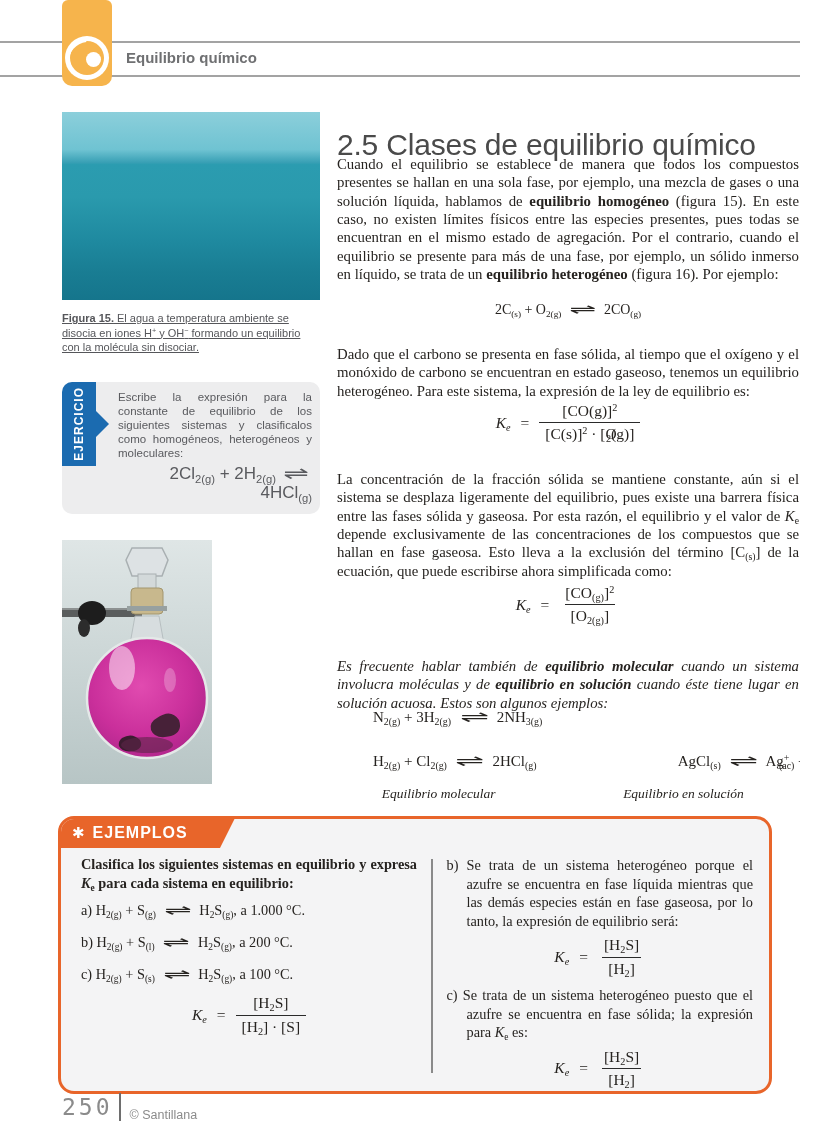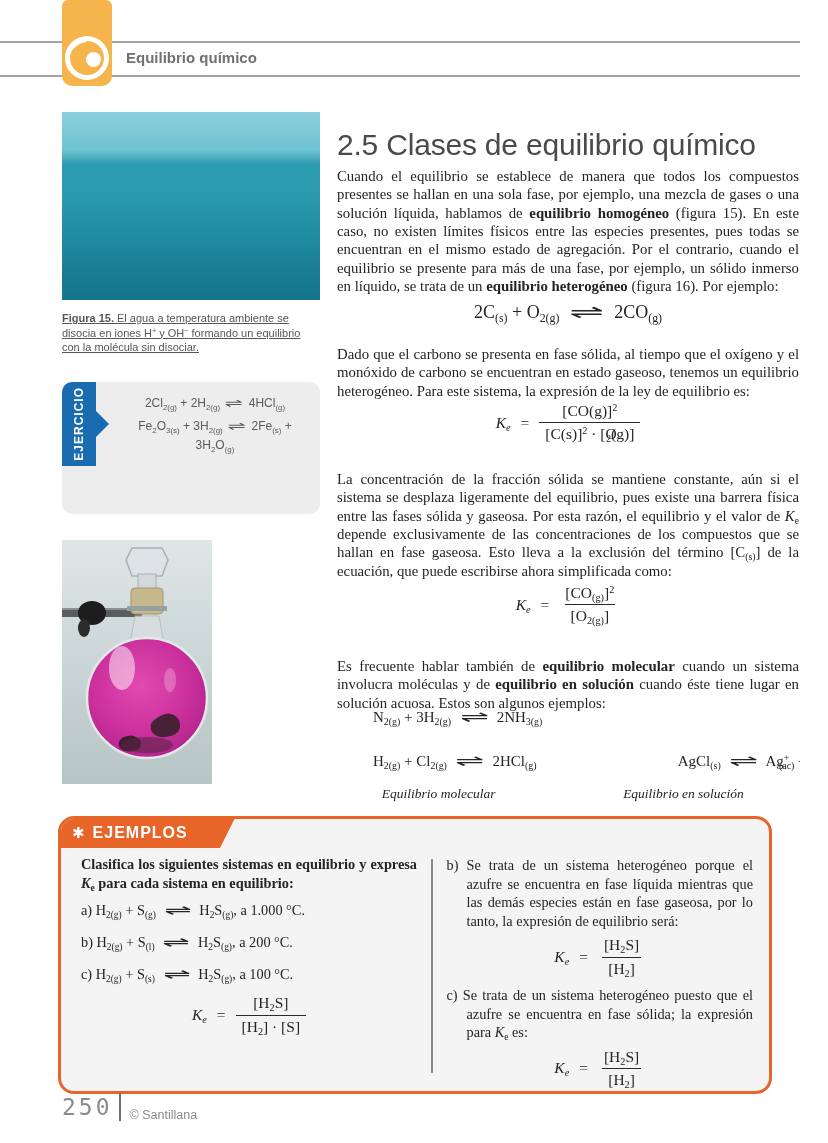--- a/index.html
+++ b/index.html
@@ -35,32 +35,32 @@
   .ejercicio-banner{position:absolute;left:0;top:0;width:34px;height:84px;
     background:var(--ejercicio-blue,#1b6bb0);border-radius:10px 0 0 0;
     display:flex;align-items:center;justify-content:center;}
   .ejercicio-banner::after{content:"";position:absolute;right:-13px;top:50%;margin-top:-13px;
     border-top:13px solid transparent;border-bottom:13px solid transparent;
     border-left:13px solid var(--ejercicio-blue,#1b6bb0);}
   .ejercicio-banner span{writing-mode:vertical-rl;transform:rotate(180deg);color:#fff;
     font:bold 12px "Liberation Sans",sans-serif;letter-spacing:1px;}
   .ejercicio-content{position:absolute;left:56px;top:8px;right:8px;
     font:11.5px/14px "Liberation Sans",sans-serif;color:#595a5e;text-align:justify;}
-  .ejercicio-eq{margin-top:4px;font-size:12px;line-height:19px;text-align:center;}
+  .ejercicio-eq{margin-top:4px;font-size:17px;line-height:19px;text-align:right;}
   .ejercicio-box .harpoon{transform:scaleX(1.8);margin:0 .5em;}
   .fig16-photo{position:absolute;left:62px;top:540px;width:150px;height:244px;}
   .fig16-caption{position:absolute;left:220px;top:652px;width:104px;line-height:15px;}
   .fig16-caption .harpoon{transform:scaleX(1.5);margin:0 .4em;}
   
   .right-col{position:absolute;left:337px;top:0;width:462px;height:1143px;}
   .article-title{position:absolute;top:108px;left:0;font:400 30px "Liberation Sans",sans-serif;
     color:var(--title-gray,#4a4a4a);letter-spacing:-0.2px;white-space:nowrap;}
   .para{position:absolute;left:0;width:462px;font-size:14.8px;line-height:18.4px;text-align:justify;}
-  .p1{top:152px;} .p2{top:330px;} .p3{top:455px;} .p4{top:642px;}
-  .eq-center{position:absolute;left:0;width:462px;text-align:center;font-size:18px;}
+  .p1{top:140px;} .p2{top:330px;} .p3{top:455px;} .p4{top:642px;font-style:italic;}
+  .eq-center{position:absolute;left:0;width:462px;text-align:center;font-size:14px;}
   .eq-carbon{top:301px;}
   .kfrac{display:flex;align-items:center;justify-content:center;gap:10px;font-size:15.5px;}
   .kfrac .lhs{font-style:italic;}
   .frac{display:inline-flex;flex-direction:column;align-items:center;}
   .frac .num{padding:0 6px 2px;}
   .frac .den{border-top:1.3px solid #2a2a2a;padding:2px 6px 0;}
   .k1{position:absolute;top:402px;left:0;width:462px;}
   .k2{position:absolute;top:584px;left:0;width:462px;}
   .eq-row{position:absolute;left:8px;width:462px;display:flex;justify-content:space-between;
     font-size:15px;white-space:nowrap;margin-left:28px;}
@@ -113,22 +113,22 @@
   <div class="chapter-title">Equilibrio químico</div>
 
   <div class="fig15-photo"></div>
   <div class="caption fig15-caption"><b>Figura 15.</b> El agua a temperatura ambiente se disocia en iones H<sup>+</sup> y OH<sup>−</sup> formando un equilibrio con la molécula sin disociar.</div>
 
   <div class="ejercicio-box">
     <div class="ejercicio-banner">
       <span>EJERCICIO</span>
     </div>
     <div class="ejercicio-content">
+      <div>Escribe la expresión para la constante de equilibrio de los siguientes sistemas y clasificalos como homogéneos, heterogéneos y moleculares:</div>
       <div class="ejercicio-eq">2Cl<sub>2(g)</sub> + 2H<sub>2(g)</sub> <span class="harpoon">⇌</span> 4HCl<sub>(g)</sub></div>
-      <div class="ejercicio-eq">Fe<sub>2</sub>O<sub>3(s)</sub> + 3H<sub>2(g)</sub> <span class="harpoon">⇌</span> 2Fe<sub>(s)</sub> + 3H<sub>2</sub>O<sub>(g)</sub></div>
     </div>
   </div>
 
   <svg class="fig16-photo" viewBox="0 0 150 244" xmlns="http://www.w3.org/2000/svg">
     <defs>
       <linearGradient id="bg16" x1="0" y1="0" x2="0" y2="1">
         <stop offset="0" stop-color="#dfe6e6"></stop>
           <stop offset="1" stop-color="#b7c5c5"></stop>
       </linearGradient>
       <radialGradient id="iodine" cx="0.45" cy="0.4" r="0.75">

